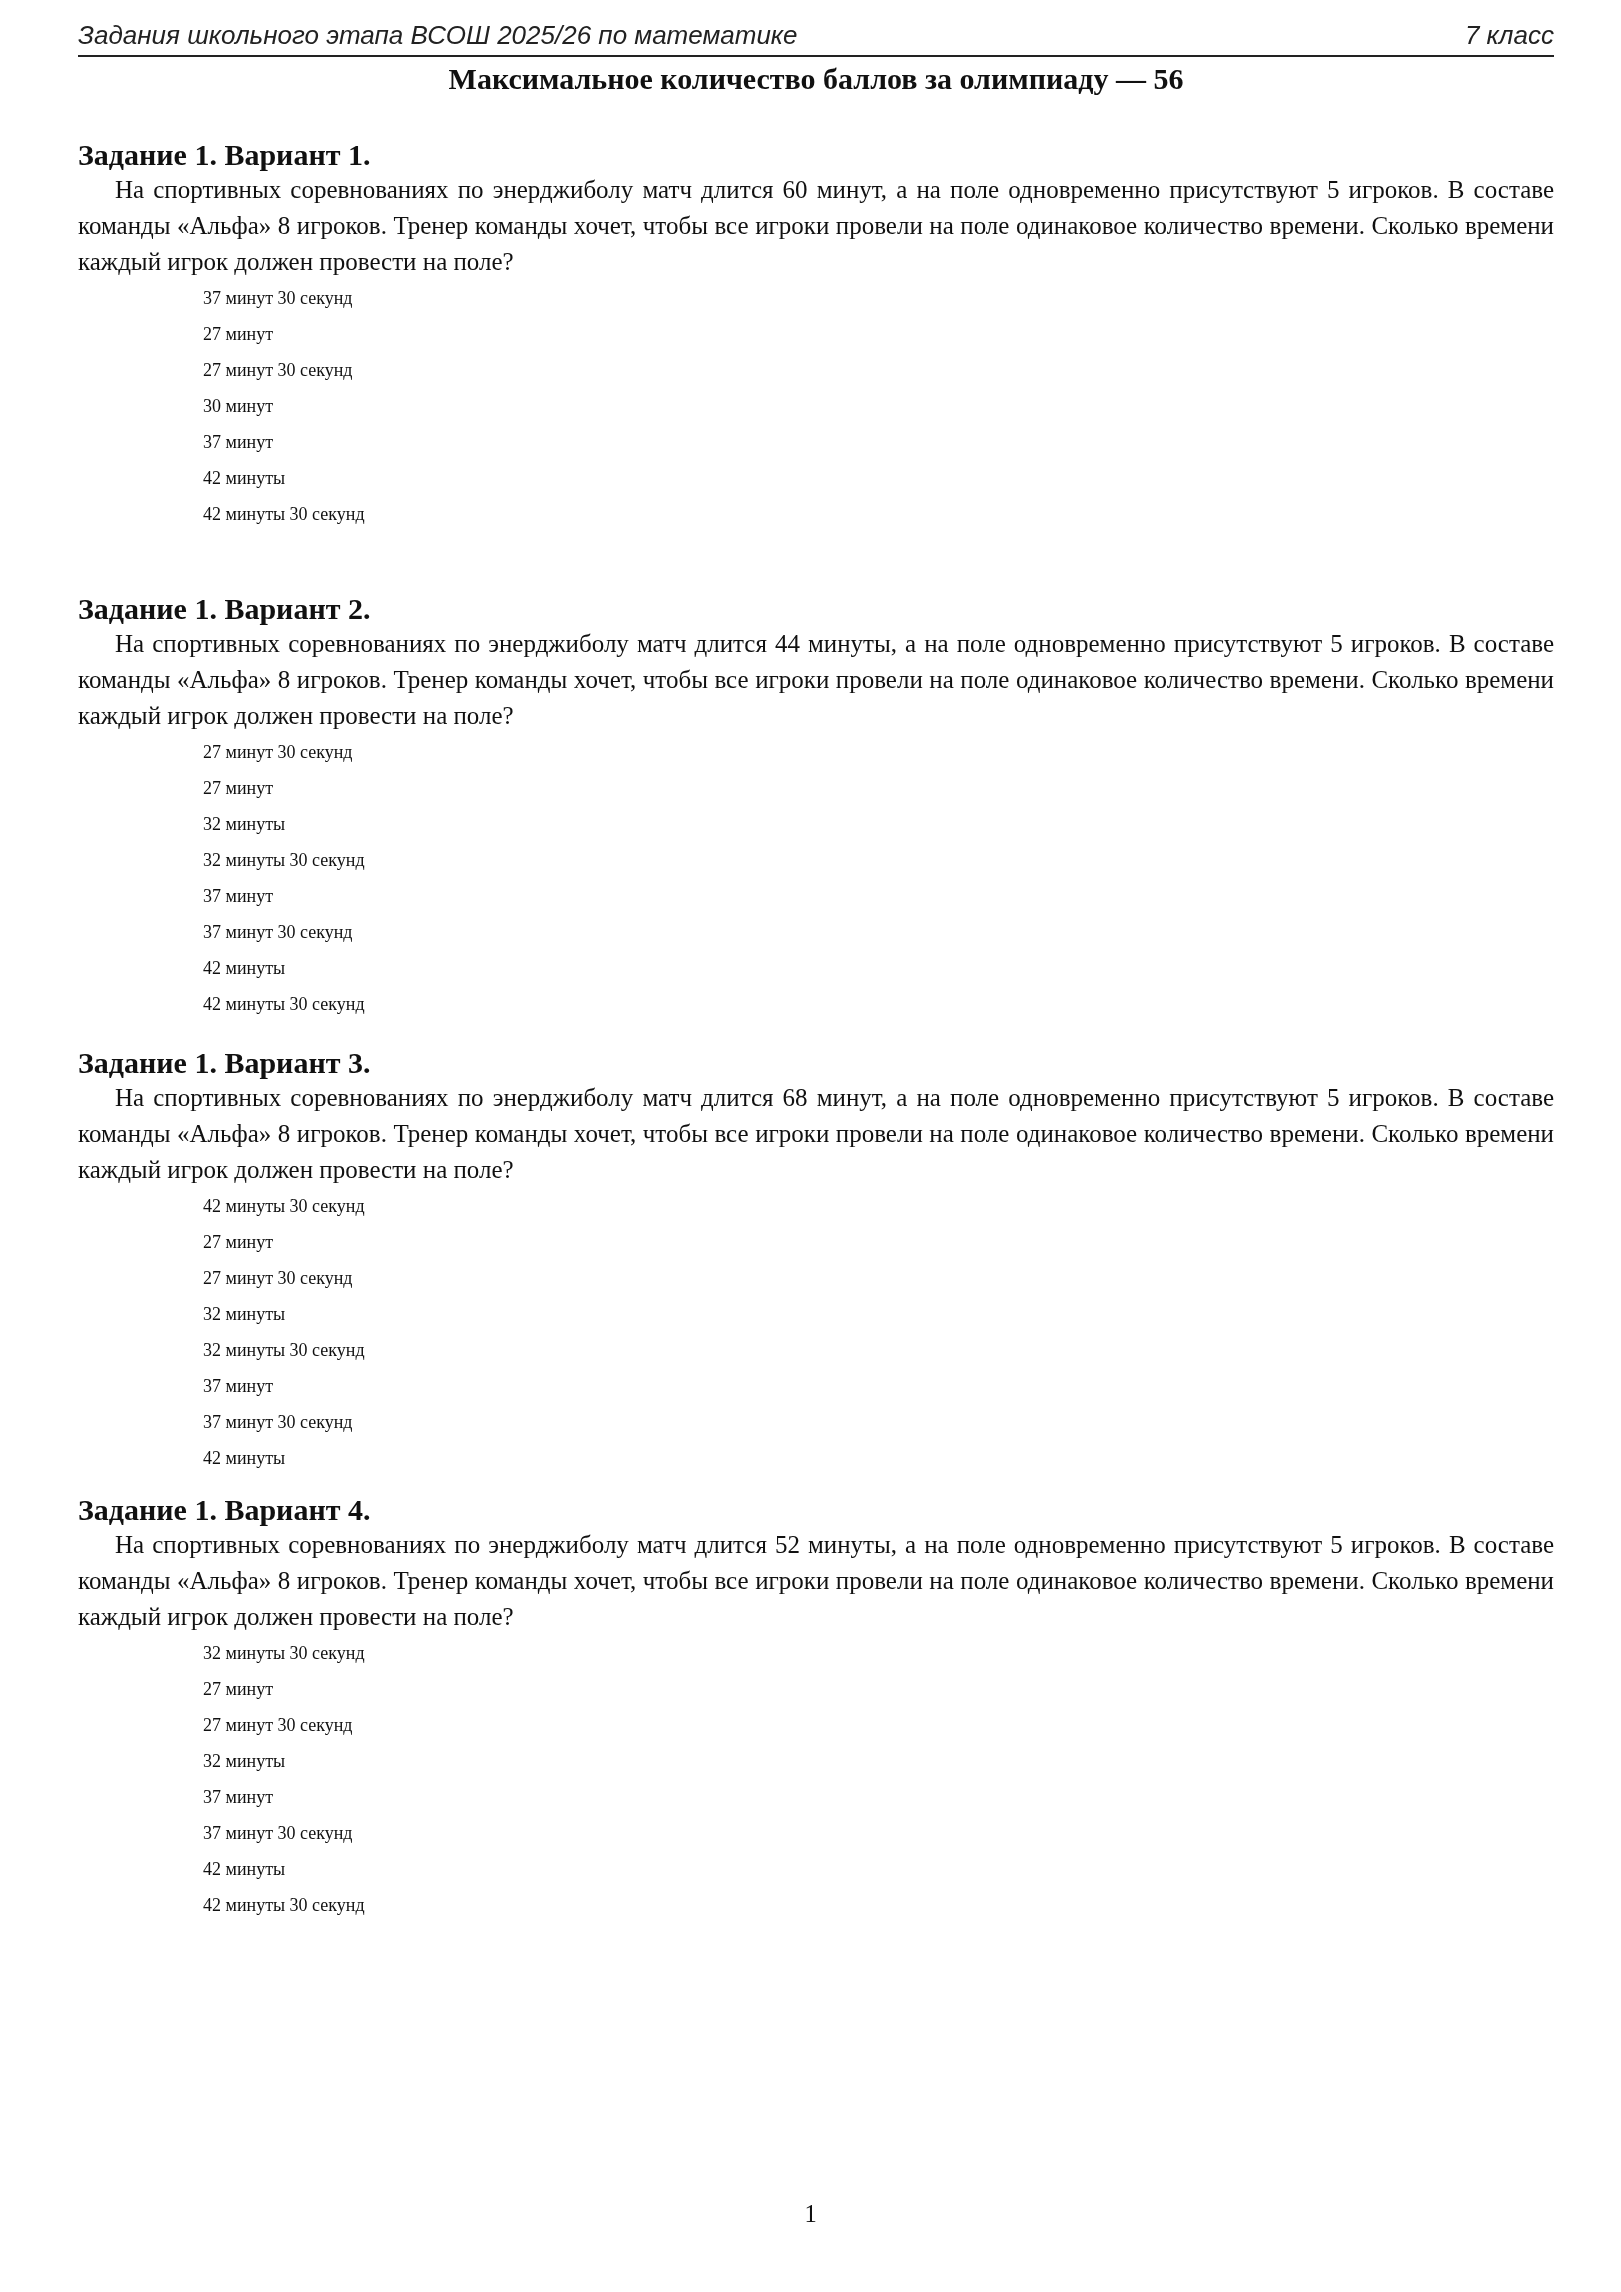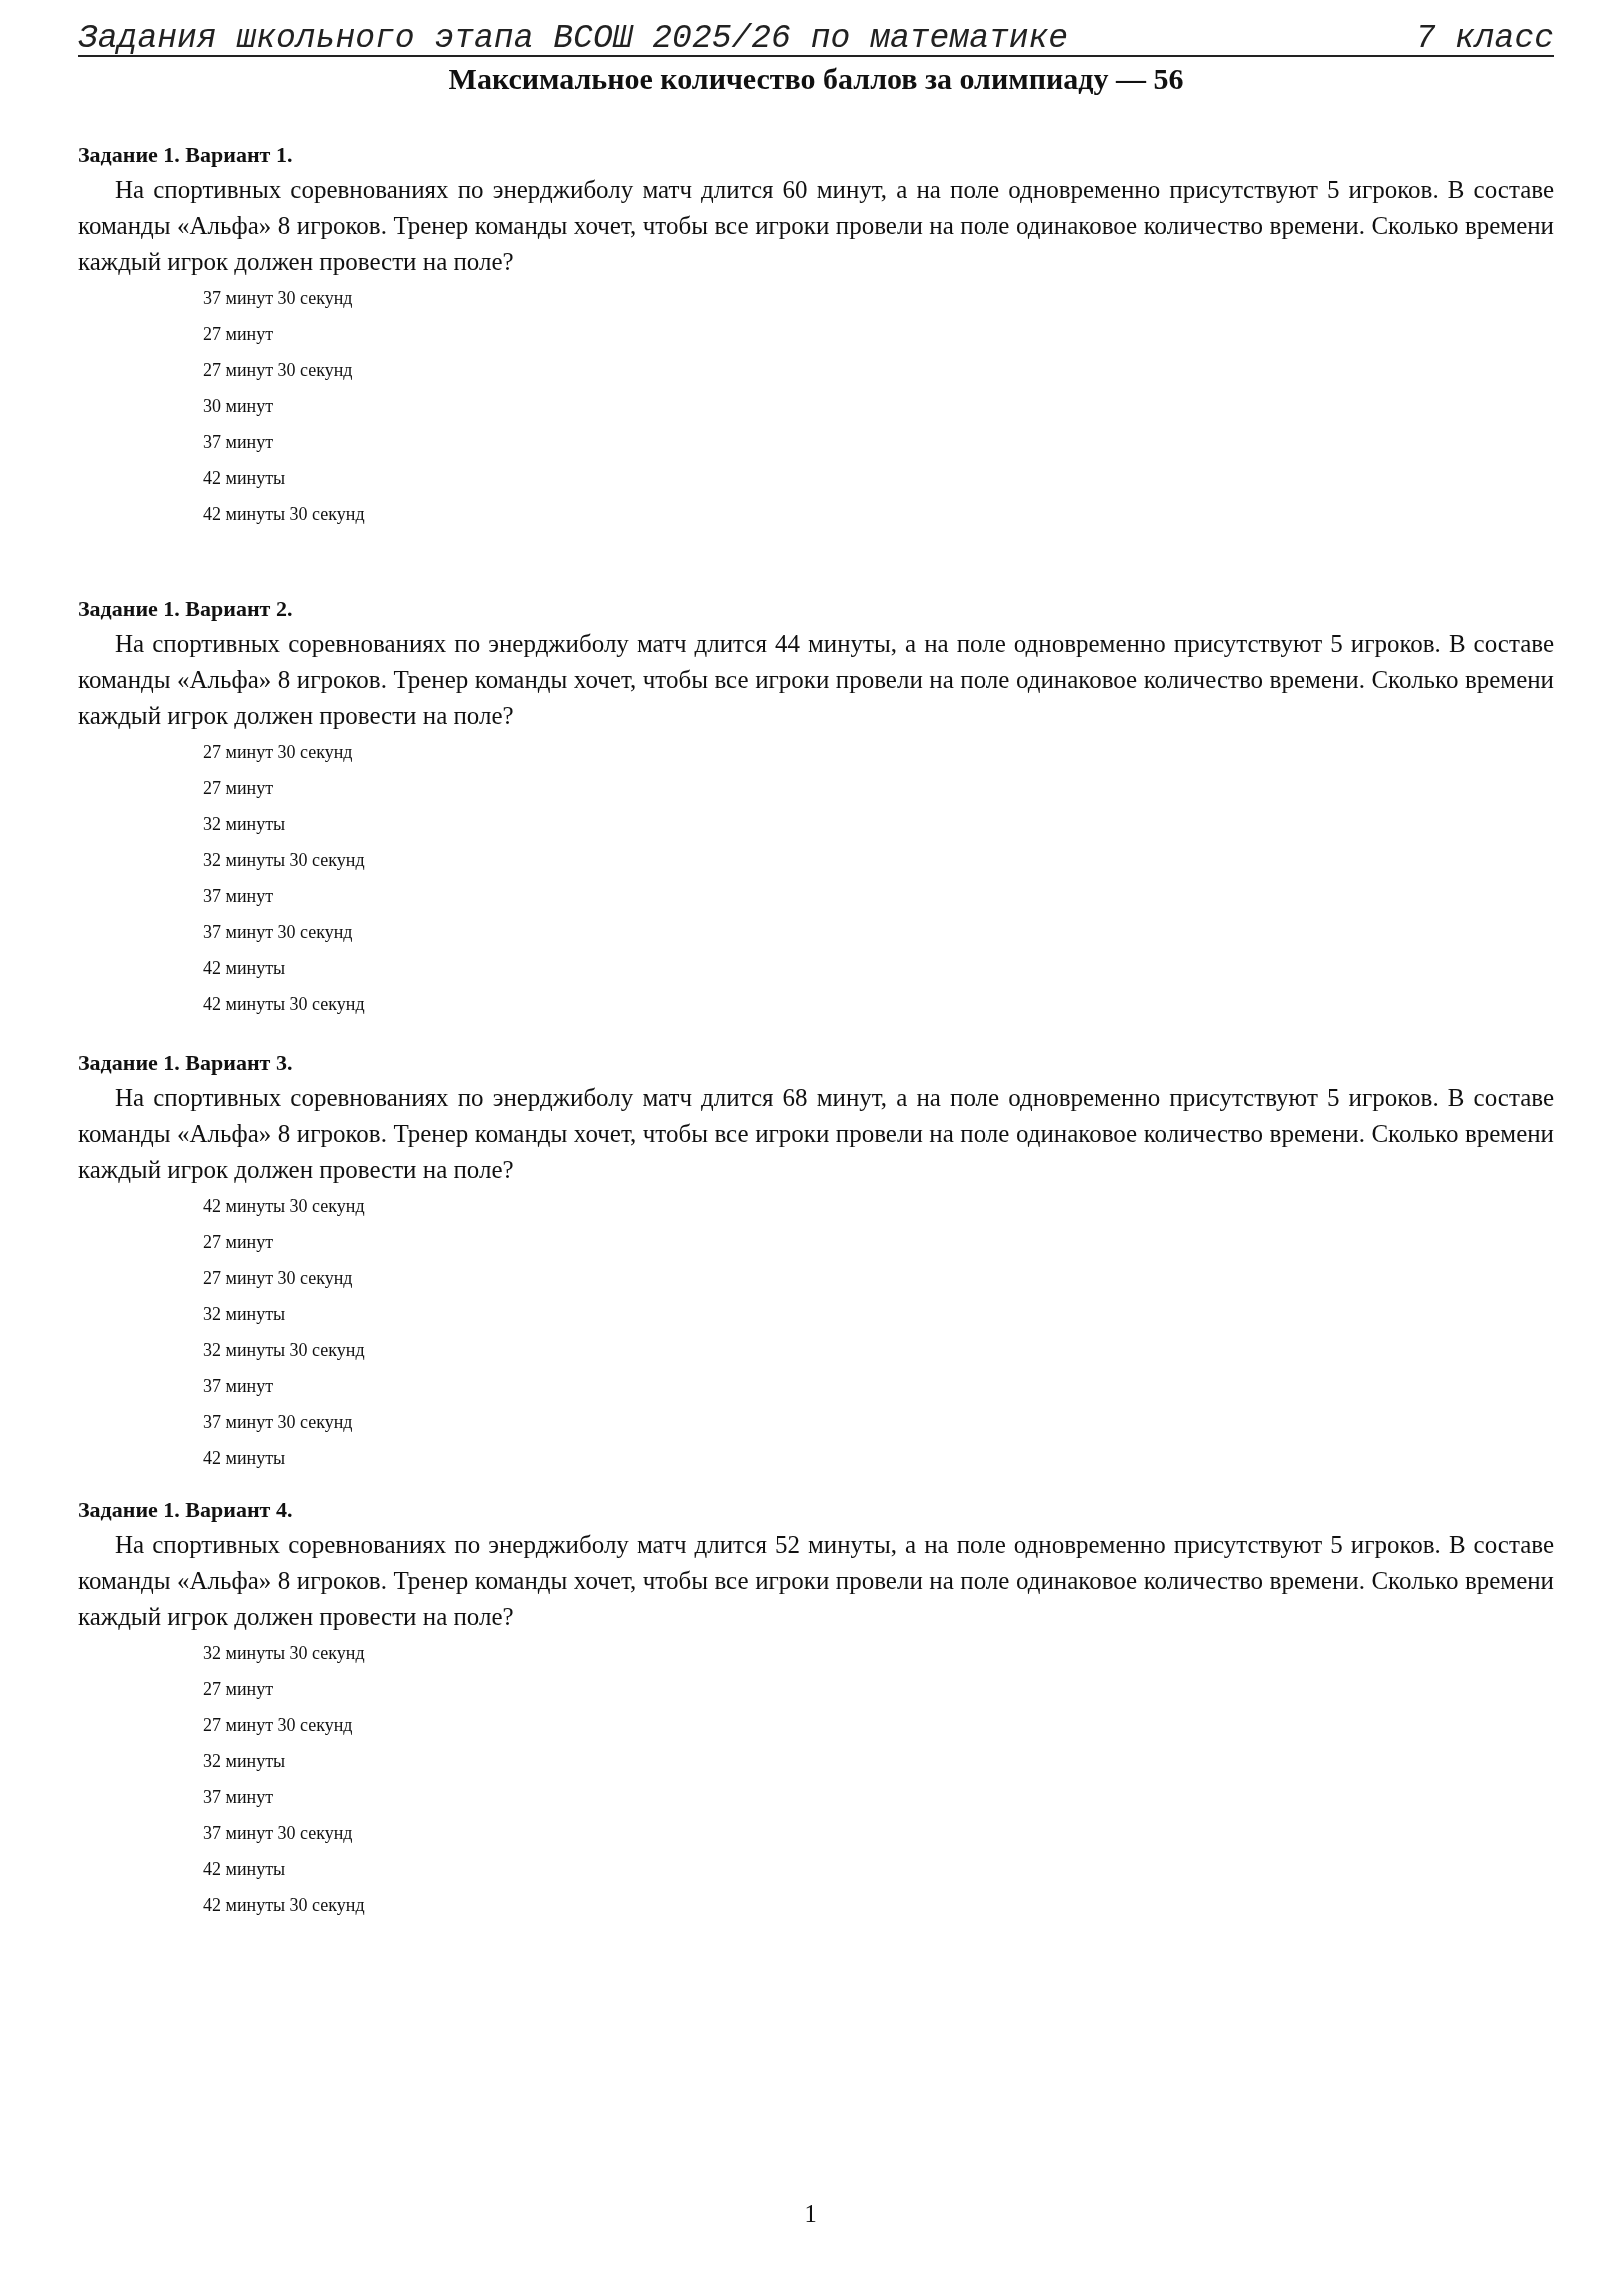--- a/index.html
+++ b/index.html
@@ -5,34 +5,34 @@
     html, body { margin: 0; padding: 0; background: #ffffff; }
     body {
       width: 1621px; height: 2293px; position: relative; overflow: hidden;
       font-family: "DejaVu Serif", "Liberation Serif", serif;
       color: #111111;
     }
     .page { position: absolute; left: 78px; top: 0; width: 1476px; }
     .running-head {
       position: absolute; left: 0; top: 17.6px; width: 1476px; height: 37px;
       border-bottom: 2px solid #222;
-      font-family: Liberation Mono, monospace;
-      font-style: italic; font-size: 33px; color: #222;
+      font-family: Liberation Sans, sans-serif;
+      font-style: italic; font-size: 26px; color: #222;
     }
     .running-head .left { position: absolute; left: 0; top: 2px; }
     .running-head .right { position: absolute; right: 0; top: 2px; }
     .main-title {
       position: absolute; left: 0; top: 62px; width: 1476px; text-align: center;
       font-family: "Liberation Serif", "DejaVu Serif", serif;
       font-weight: bold; font-size: 30px;
     }
     .task { position: absolute; left: 0; width: 1476px; }
     .task-heading {
       font-family: "Liberation Serif", "DejaVu Serif", serif;
-      font-weight: bold; font-size: 22px; line-height: 35px; height: 35px;
+      font-weight: bold; font-size: 30px; line-height: 35px; height: 35px;
     }
     .task-text {
       font-family: "Liberation Serif", "DejaVu Serif", serif;
       font-size: 25px; line-height: 36px; text-align: justify; text-indent: 37px;
       margin: 0;
     }
     .options { list-style: none; margin: 0; padding: 0 0 0 125px; }
     .options li {
       font-family: "Liberation Serif", "DejaVu Serif", serif;
       font-size: 18px; line-height: 36px; height: 36px;

